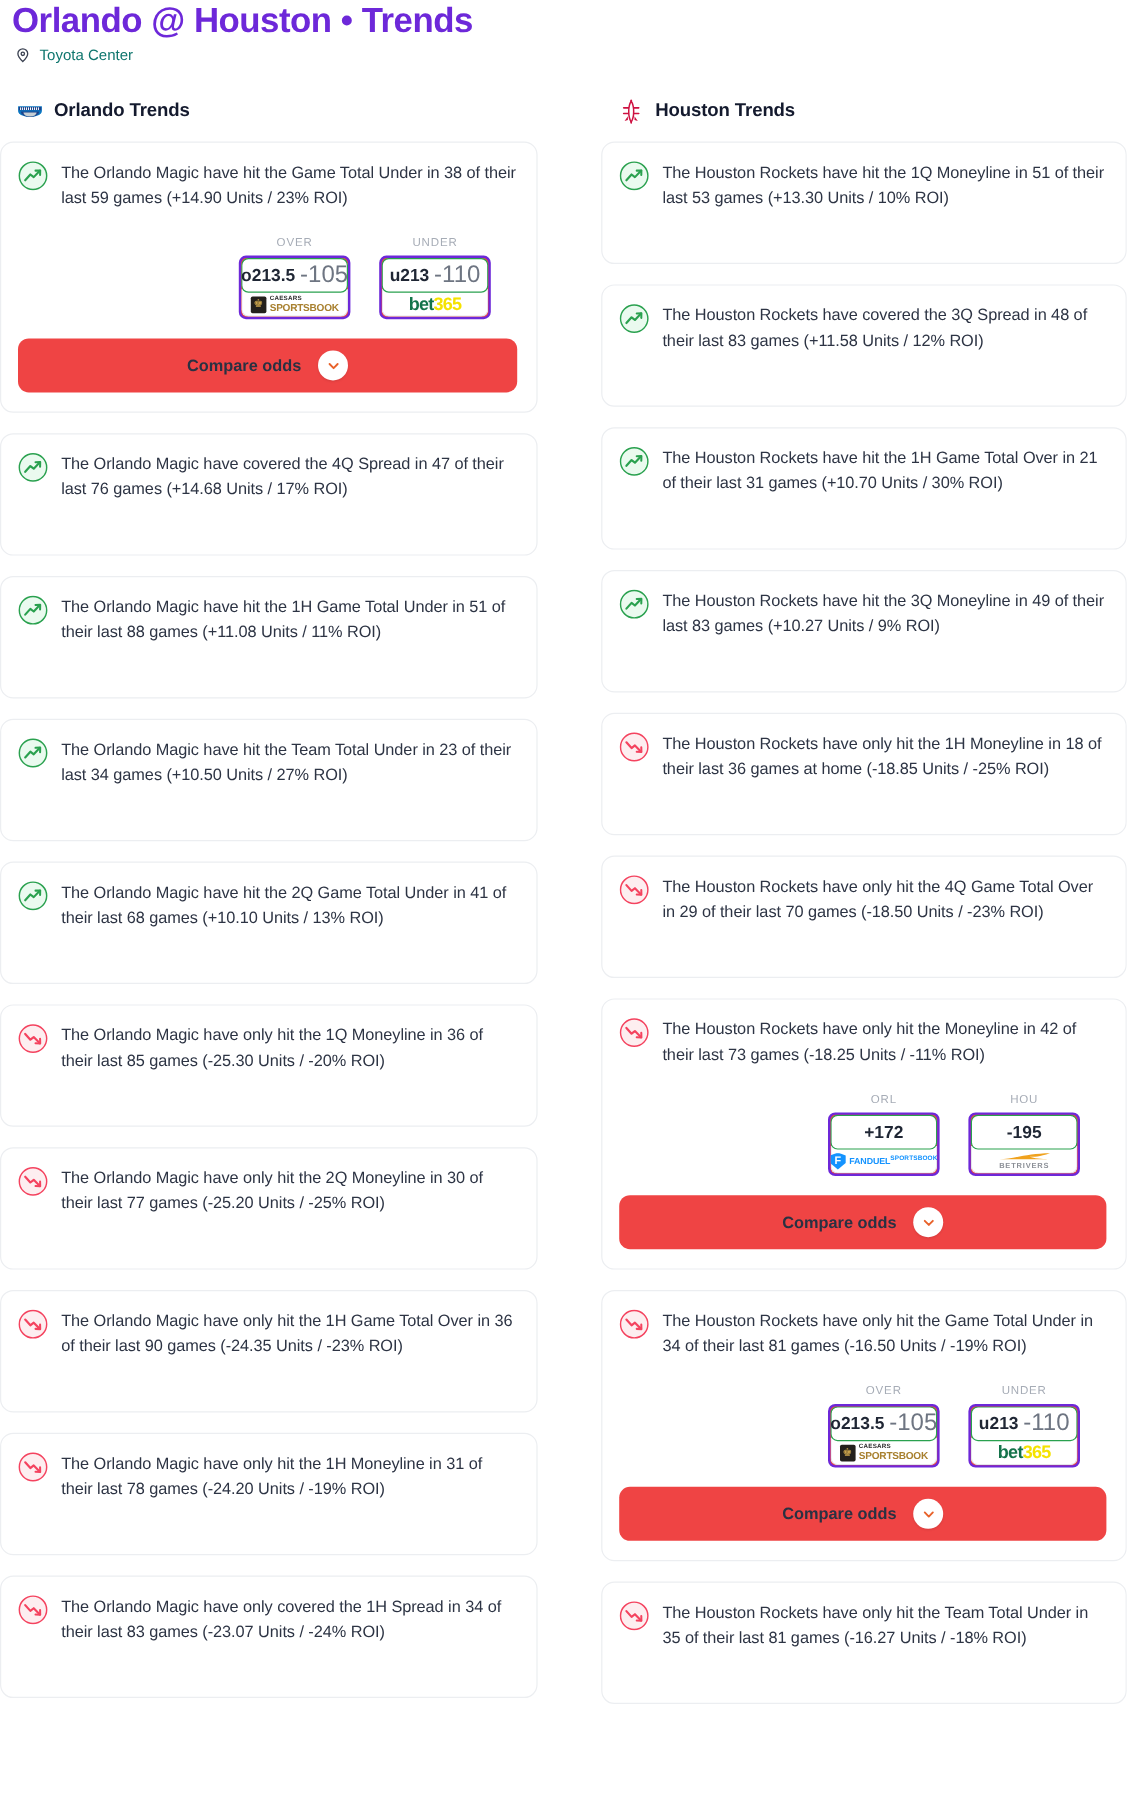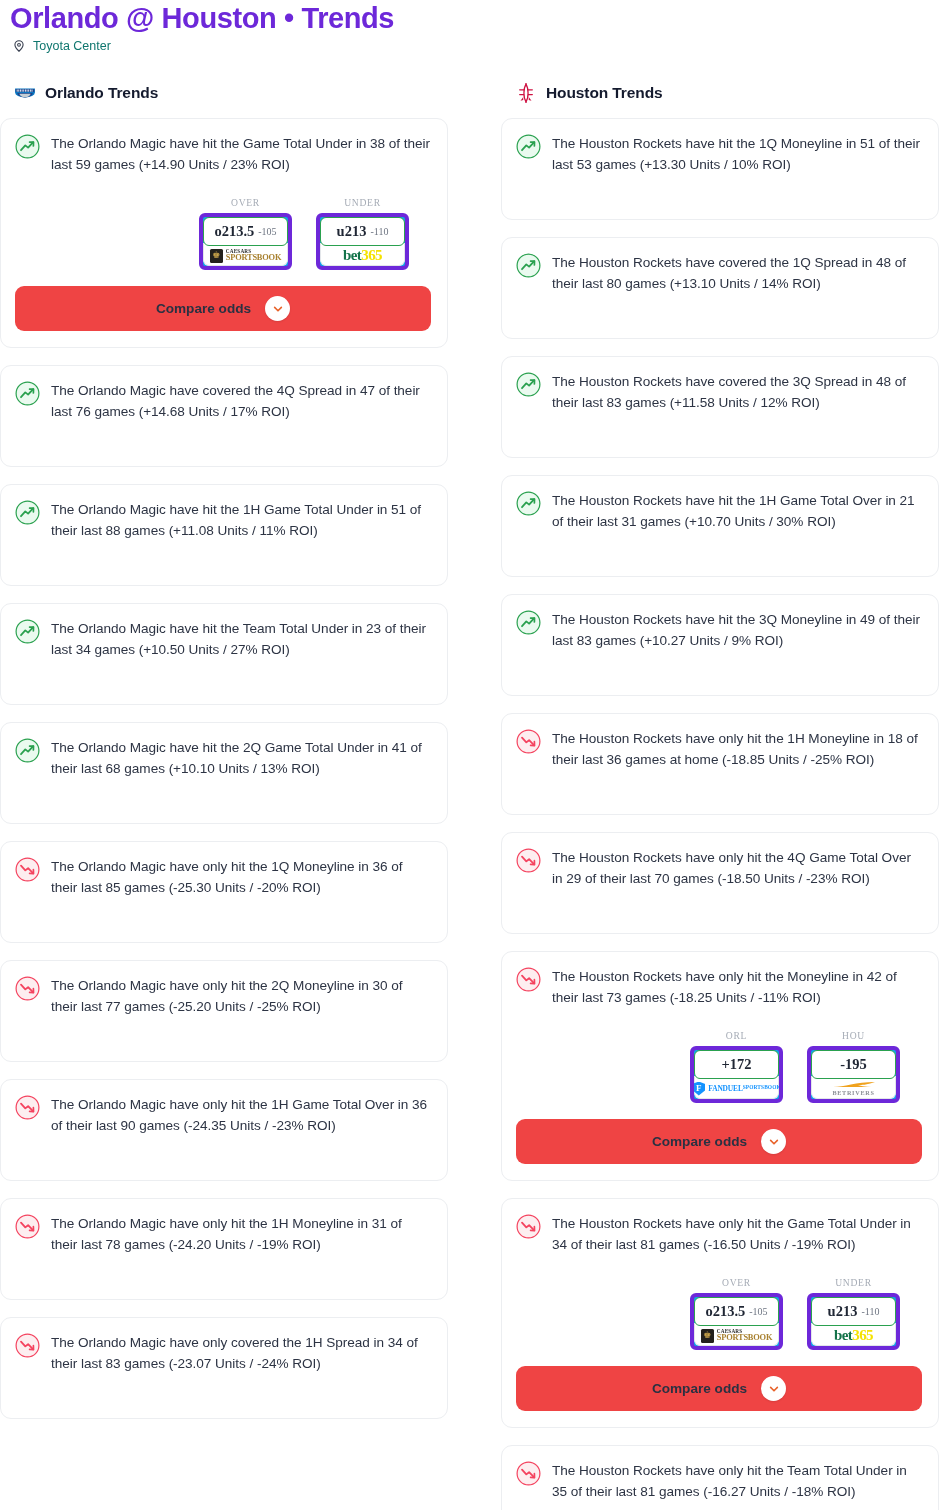--- a/index.html
+++ b/index.html
@@ -86,49 +86,49 @@
   }
 
   
   .odds-block {
     display: flex;
     justify-content: flex-end;
     gap: 24px;
     margin-top: 22px;
     padding-right: 22px;
   }
-  .odds-col { width: 93px; font-family: Liberation Serif, serif; }
+  .odds-col { width: 93px; }
   .odds-label {
     text-align: center;
     font-size: 9.6px;
     letter-spacing: 0.7px;
     color: #a6acb6;
     margin-bottom: 5px;
     font-weight: 500;
   }
   .odds-box {
-    border: 4px solid #6d28d9;
+    border: 2px solid #6d28d9;
     border-radius: 6px;
     overflow: hidden;
-    background: #0ea5e9;
+    background: #ef4444;
   }
   .odds-price {
     border: 1.5px solid #2aa14f;
     border-radius: 6px;
     height: 29px;
     display: flex;
     align-items: center;
     justify-content: center;
     gap: 4px;
     background: #fff;
     position: relative;
     z-index: 2;
   }
   .odds-price .line { font-size: 14.5px; font-weight: 700; color: #1f2634; }
-  .odds-price .juice { font-size: 10px; color: #6e7582; font-weight: 400; }
+  .odds-price .juice { font-size: 20px; color: #6e7582; font-weight: 400; }
   .book-strip {
     height: 23px;
     display: flex;
     align-items: center;
     justify-content: center;
     border: 1px solid #e3e6ea;
     border-top: none;
     border-radius: 0 0 6px 6px;
     margin-top: -3px;
     padding-top: 3px;
@@ -395,30 +395,20 @@
               <div class="trend-text">The Houston Rockets have hit the 1Q Moneyline in 51 of their last 53 games (+13.30 Units / 10% ROI)</div>
             </div>
           </div>
           <div class="trend-card">
             <div class="trend-top">
               <span class="trend-icon"><svg viewBox="0 0 25 25" width="25" height="25">
                   <circle cx="12.5" cy="12.5" r="11.4" fill="#eafaef" stroke="#2aa14f" stroke-width="1.2"></circle>
                   <path d="M6 16.2 L10.3 11.4 L13.1 13.6 L18.2 8.2" fill="none" stroke="#2aa14f" stroke-width="1.8" stroke-linecap="round" stroke-linejoin="round"></path>
                   <path d="M14.6 8.2 L18.5 8.0 L18.4 11.9" fill="none" stroke="#2aa14f" stroke-width="1.7" stroke-linecap="round" stroke-linejoin="round"></path>
                 </svg></span>
-              <div class="trend-text">The Houston Rockets have covered the 1Q Spread in 48 of their last 80 games (+13.10 Units / 14% ROI)</div>
-            </div>
-          </div>
-          <div class="trend-card">
-            <div class="trend-top">
-              <span class="trend-icon"><svg viewBox="0 0 25 25" width="25" height="25">
-                  <circle cx="12.5" cy="12.5" r="11.4" fill="#eafaef" stroke="#2aa14f" stroke-width="1.2"></circle>
-                  <path d="M6 16.2 L10.3 11.4 L13.1 13.6 L18.2 8.2" fill="none" stroke="#2aa14f" stroke-width="1.8" stroke-linecap="round" stroke-linejoin="round"></path>
-                  <path d="M14.6 8.2 L18.5 8.0 L18.4 11.9" fill="none" stroke="#2aa14f" stroke-width="1.7" stroke-linecap="round" stroke-linejoin="round"></path>
-                </svg></span>
               <div class="trend-text">The Houston Rockets have covered the 3Q Spread in 48 of their last 83 games (+11.58 Units / 12% ROI)</div>
             </div>
           </div>
           <div class="trend-card">
             <div class="trend-top">
               <span class="trend-icon"><svg viewBox="0 0 25 25" width="25" height="25">
                   <circle cx="12.5" cy="12.5" r="11.4" fill="#eafaef" stroke="#2aa14f" stroke-width="1.2"></circle>
                   <path d="M6 16.2 L10.3 11.4 L13.1 13.6 L18.2 8.2" fill="none" stroke="#2aa14f" stroke-width="1.8" stroke-linecap="round" stroke-linejoin="round"></path>
                   <path d="M14.6 8.2 L18.5 8.0 L18.4 11.9" fill="none" stroke="#2aa14f" stroke-width="1.7" stroke-linecap="round" stroke-linejoin="round"></path>
                 </svg></span>

